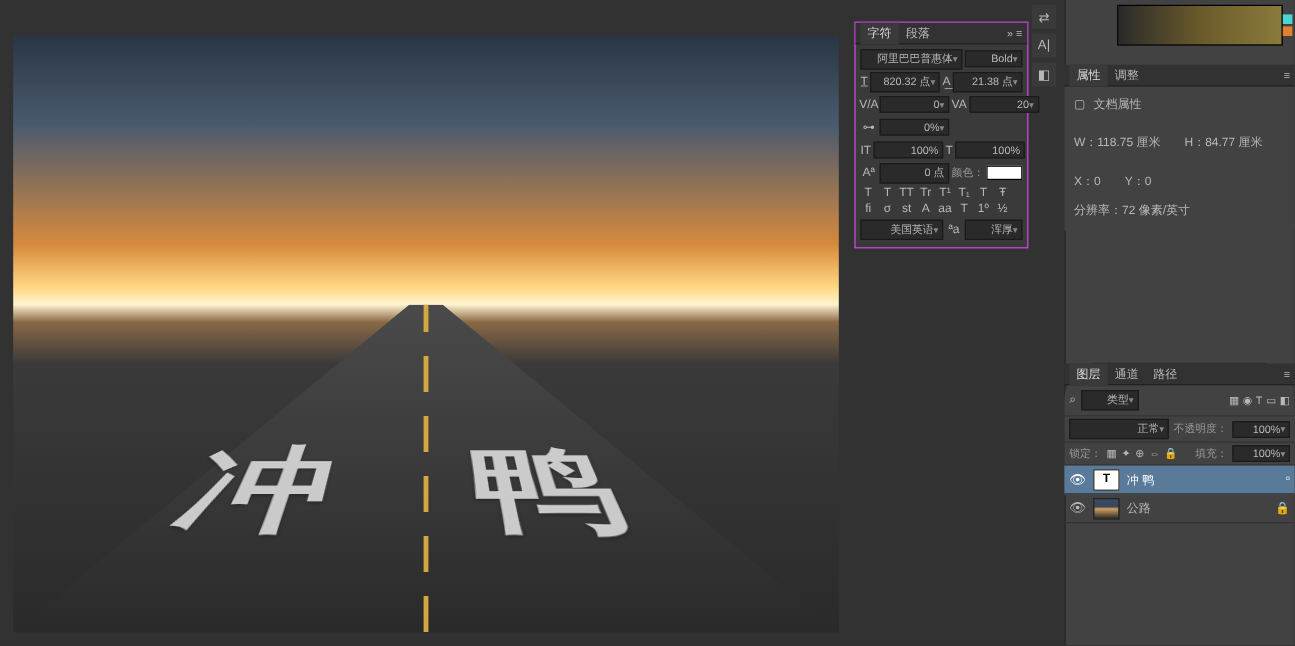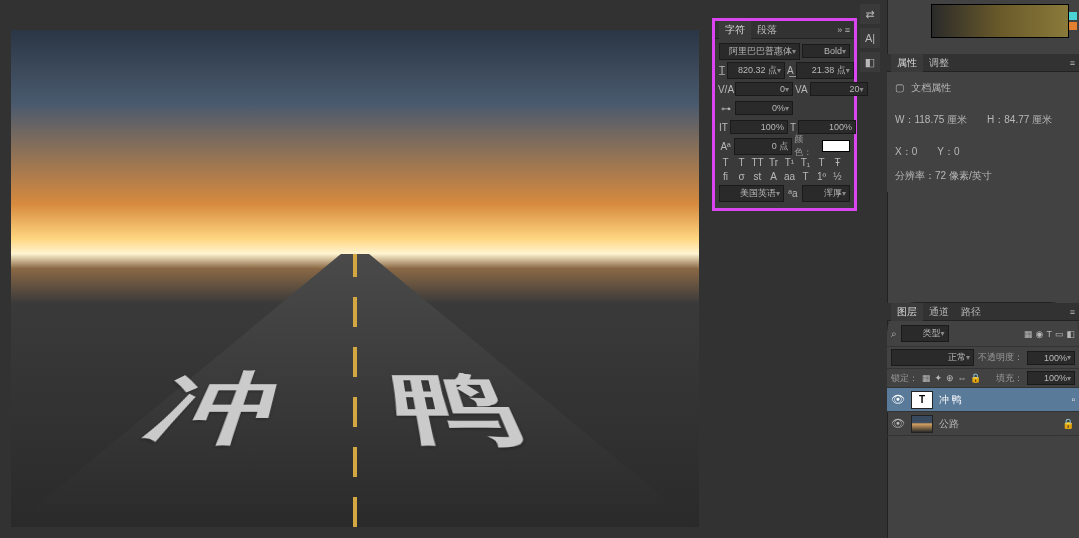--- a/index.html
+++ b/index.html
@@ -1,21 +1,21 @@
 <!DOCTYPE html>
 <html><head>
 <meta charset="utf-8">
 <style>
 * { margin: 0; padding: 0; box-sizing: border-box; font-family: sans-serif; }
 body { background: #323232; width: 1079px; height: 538px; overflow: hidden; position: relative; color: #b8b8b8; font-size: 10px; }
 .canvas-area { position: absolute; left: 11px; top: 30px; width: 688px; height: 497px; background: linear-gradient(to bottom, #2a3645 0%, #4a5a6e 15%, #d68a3e 35%, #ffd680 42%, #fff4d0 45%, #8a6845 48%, #3a3a3a 55%, #2a2a2a 100%); display: flex; align-items: flex-end; justify-content: center; overflow: hidden; }
 .road { position: absolute; bottom: 0; left: 0; right: 0; height: 55%; background: linear-gradient(to bottom, #4a4a4a 0%, #2a2a2a 100%); clip-path: polygon(48% 0%, 52% 0%, 100% 100%, 0% 100%); }
 .road-line { position: absolute; bottom: 0; left: 50%; width: 4px; height: 55%; background: repeating-linear-gradient(to top, #d4a840 0px, #d4a840 30px, transparent 30px, transparent 50px); transform: translateX(-50%); }
 .road-text { position: absolute; bottom: 8%; left: 50%; transform: translateX(-50%) perspective(400px) rotateX(50deg); color: rgba(230,230,230,0.85); font-size: 120px; font-weight: bold; letter-spacing: 40px; white-space: nowrap; text-shadow: 0 2px 4px rgba(0,0,0,0.3); }
-.char-panel { position: absolute; left: 712px; top: 18px; width: 145px; background: #3a3a3a; border: 3px solid #d946ef; }
+.char-panel { position: absolute; left: 712px; top: 18px; width: 145px; background: #3a3a3a; border: 1px solid #d946ef; }
 .panel-tabs { display: flex; align-items: center; height: 18px; background: #323232; border-bottom: 1px solid #222; padding: 0 4px; }
 .panel-tab { padding: 2px 6px; font-size: 10px; cursor: pointer; }
 .panel-tab.active { background: #3a3a3a; color: #ddd; }
 .panel-body { padding: 4px; }
 .row { display: flex; align-items: center; gap: 2px; margin-bottom: 3px; height: 16px; }
 .drop { background: #2a2a2a; border: 1px solid #1a1a1a; padding: 1px 3px; font-size: 9px; flex: 1; display: flex; justify-content: flex-end; align-items: center; }
 .drop.sm { flex: none; width: 58px; }
 .drop.xs { flex: none; width: 48px; }
 .chev { font-size: 8px; color: #888; }
 .icon-lbl { width: 14px; font-size: 10px; display: inline-flex; justify-content: center; }
@@ -34,21 +34,21 @@
 .layers-panel { position: absolute; right: 0; top: 302px; width: 192px; background: #424242; border-top: 1px solid #222; border-radius: 30px; }
 .layers-toolbar { display: flex; align-items: center; padding: 4px; gap: 4px; border-bottom: 1px solid #333; }
 .layers-toolbar2 { display: flex; align-items: center; padding: 2px 4px; gap: 4px; font-size: 9px; border-bottom: 1px solid #333; }
 .lock-row { display: flex; align-items: center; padding: 2px 4px; gap: 4px; font-size: 9px; border-bottom: 1px solid #333; }
 .layer-item { display: flex; align-items: center; padding: 3px 4px; gap: 6px; border-bottom: 1px solid #333; height: 24px; }
 .layer-item.sel { background: #5a7a9a; color: #fff; }
 .eye { width: 14px; font-size: 11px; cursor: pointer; }
 .thumb { width: 22px; height: 18px; background: #555; border: 1px solid #222; }
 .thumb.txt { background: #fff; display: flex; align-items: center; justify-content: center; color: #000; font-size: 10px; font-weight: bold; }
 .thumb.img { background: linear-gradient(to bottom, #3a4a5e 40%, #d4a060 50%, #2a2a2a 100%); }
-.flex1 { flex: 1; font-family: Liberation Serif, serif; }
+.flex1 { flex: 1; }
 .lbl { font-size: 9px; color: #999; }
 .tiny-icons { display: flex; gap: 3px; margin-left: auto; }
 .tiny-icons span { font-size: 9px; cursor: pointer; }
 .collapse { margin-left: auto; font-size: 9px; cursor: pointer; }
 </style>
 </head>
 <body>
 
 <div class="canvas-area">
   <div class="road"></div>

